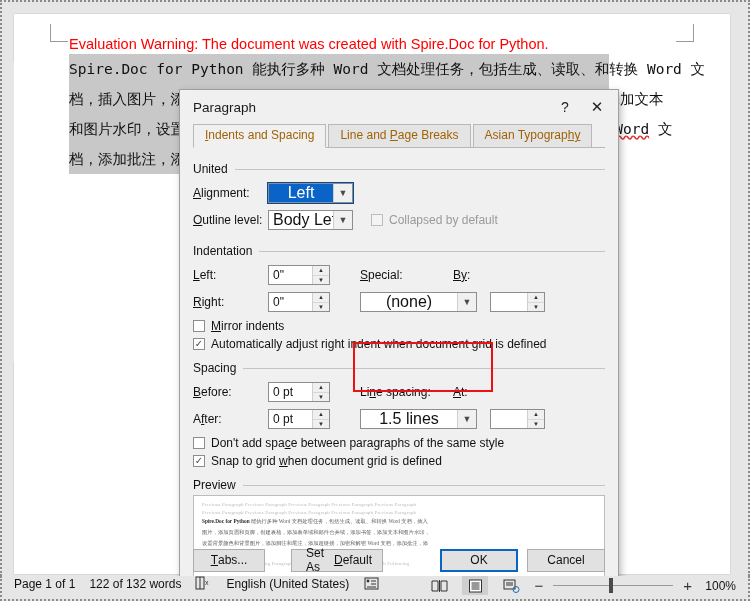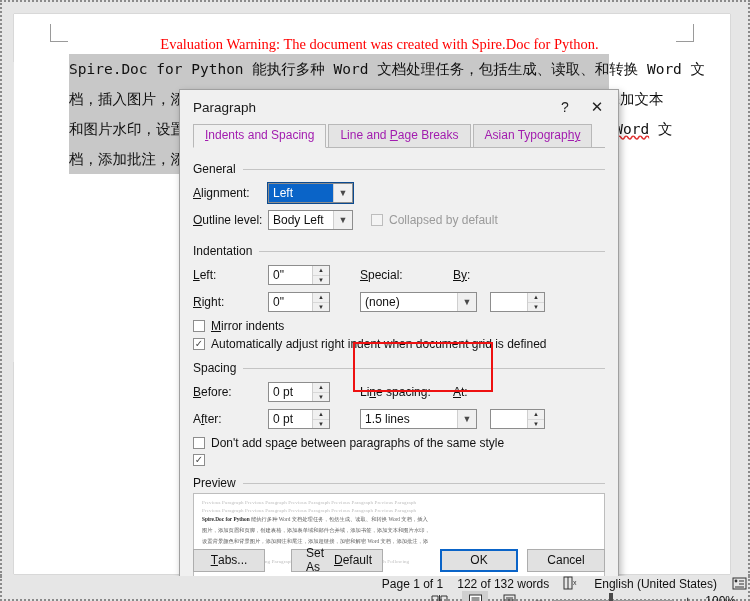--- a/index.html
+++ b/index.html
@@ -26,26 +26,25 @@
     background:#ffffff;
     box-shadow:0 0 1px rgba(0,0,0,.35);
   }
   .margin-mark{ position:absolute; width:18px; height:18px; }
   .mm-tl{ left:36px; top:10px; border-left:1px solid #9a9a9a; border-bottom:1px solid #9a9a9a;}
   .mm-tr{ right:36px; top:10px; border-right:1px solid #9a9a9a; border-bottom:1px solid #9a9a9a;}
 
   #doc-text{ position:absolute; left:55px; top:22px; right:40px; }
   #eval-warning{
     color:#ff0000;
-    font-family:Liberation Serif, serif;
+    font-family:Liberation Sans, sans-serif;
     font-size:14.5px;
     white-space:nowrap;
     line-height:17px;
     margin-bottom:1px;
-    text-align:center;
   }
   .doc-line{
     background:#c8c8c8;
     font-family:"DejaVu Sans Mono", monospace;
     font-size:14.5px;
     line-height:30px;
     height:30px;
     white-space:nowrap;
     color:#101010;
     letter-spacing:0px;
@@ -62,22 +61,22 @@
     background:#e6e6e6;
   }
 
   
   #status-bar{
     position:absolute; left:0; bottom:0; width:750px; height:25px;
     background:#e6e6e6;
     border-bottom:2px dotted #8a8a8a;
     border-left:2px dotted #8a8a8a;
     border-right:2px dotted #8a8a8a;
-    display:flex; align-items:flex-end;
-    font-size:12px; color:#111;flex-direction:column;
+    display:flex; align-items:flex-start;
+    font-size:12px; color:#111;
   }
   #status-left{ display:flex; align-items:center; gap:14px; padding-left:12px; }
   #status-right{ margin-left:auto; display:flex; align-items:center; gap:10px; padding-right:12px;}
   .sb-item{ white-space:nowrap; }
   .sb-icon{ display:inline-block; width:17px; height:15px; position:relative; }
   .view-btn{
     width:26px; height:19px; display:flex; align-items:center; justify-content:center;
     border:1px solid transparent;
   }
   .view-btn.active{ background:#cfcfcf; }
@@ -118,21 +117,21 @@
   #dlg-tabs:after{
     content:""; position:absolute; left:13px; right:13px; bottom:0; height:1px; background:#b8b8b8;
   }
   .tab{
     padding:3px 11px 4px 11px;
     border:1px solid #b8b8b8;
     background:#e4e4e4;
     margin-right:2px;
     font-size:12px;
     position:relative; z-index:2;
-    color:#a21caf;
+    color:#a16207;
   }
   .tab.active{ background:#f0f0f0; border-bottom-color:#f0f0f0; }
   .ul{ text-decoration:underline; }
 
   #dlg-body{ padding:10px 13px 0 13px; }
 
   .group-head{
     display:flex; align-items:center; gap:7px; margin:4px 0 7px 0;
   }
   .group-head span{ font-size:12px; color:#111; white-space:nowrap;}
@@ -140,22 +139,23 @@
 
   .row{ display:flex; align-items:center; margin-bottom:7px; }
   .lbl{ font-size:12px; color:#111; }
 
   
   .combo{
     height:20px; border:1px solid #8d8d8d; background:#fff;
     display:flex; align-items:center; position:relative;
   }
   .combo .val{
-    flex:1; padding:0 4px; font-size:12px; white-space:nowrap; overflow:hidden;
+    flex:1; padding:0 4px; font-size:16px; white-space:nowrap; overflow:hidden;
     line-height:18px;
+    text-align:center;
   }
   .combo .arrow{
     width:19px; height:18px; border-left:1px solid #cfcfcf; background:#f0f0f0;
     display:flex; align-items:center; justify-content:center; color:#4a4a4a;
     font-size:9px;
   }
   .combo.focused{ outline:1px solid #0b4a8f; }
   .combo.focused .val{ background:#0a64c8; color:#fff; }
 
   .spin{
@@ -251,21 +251,21 @@
 
   <div id="dlg-tabs">
     <div class="tab active"><span class="ul">I</span><span>ndents and Spacing</span></div>
     <div class="tab">Line and <span class="ul">P</span>age Breaks</div>
     <div class="tab">Asian Typograp<span class="ul">hy</span></div>
   </div>
 
   <div id="dlg-body">
 
     <div class="group-head">
-      <span>General</span>
+      <span>United</span>
         <i></i>
     </div>
 
     <div class="row">
       <div class="lbl" style="width:75px"><span class="ul">A</span>lignment:</div>
       <div class="combo focused" style="width:85px">
         <div class="val">Left</div>
         <div class="arrow">▼</div>
       </div>
     </div>
@@ -370,20 +370,21 @@
           </div>
       </div>
     </div>
 
     <div class="chkrow" style="margin-top:0">
       <div class="chk"></div>
       <div class="chk-lbl">Don't add spa<span class="ul">c</span>e between paragraphs of the same style</div>
     </div>
     <div class="chkrow">
       <div class="chk">✓</div>
+      <div class="chk-lbl">Snap to grid <span class="ul">w</span>hen document grid is defined</div>
     </div>
 
     <div class="group-head" style="margin-top:10px; margin-bottom:2px">
       <span>Preview</span>
         <i></i>
     </div>
 
     <div id="preview-box">
       <div class="pv-gray">Previous Paragraph Previous Paragraph Previous Paragraph Previous Paragraph Previous Paragraph</div>
       <div class="pv-gray">Previous Paragraph Previous Paragraph Previous Paragraph Previous Paragraph Previous Paragraph</div>

